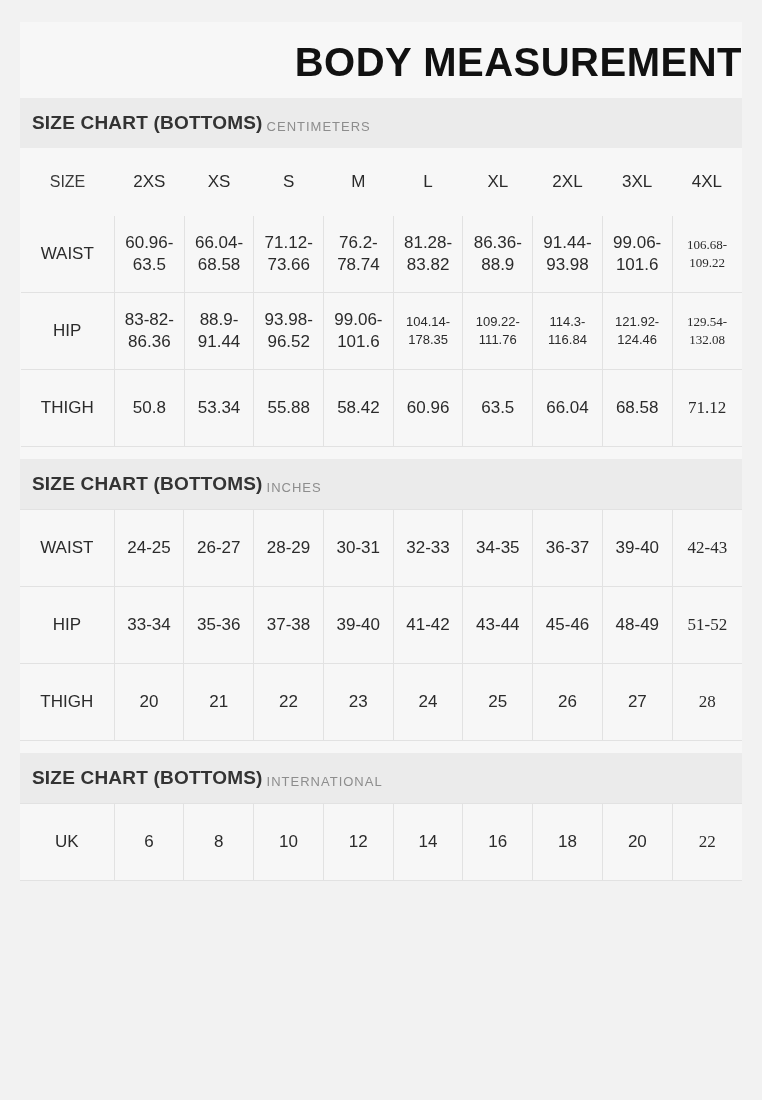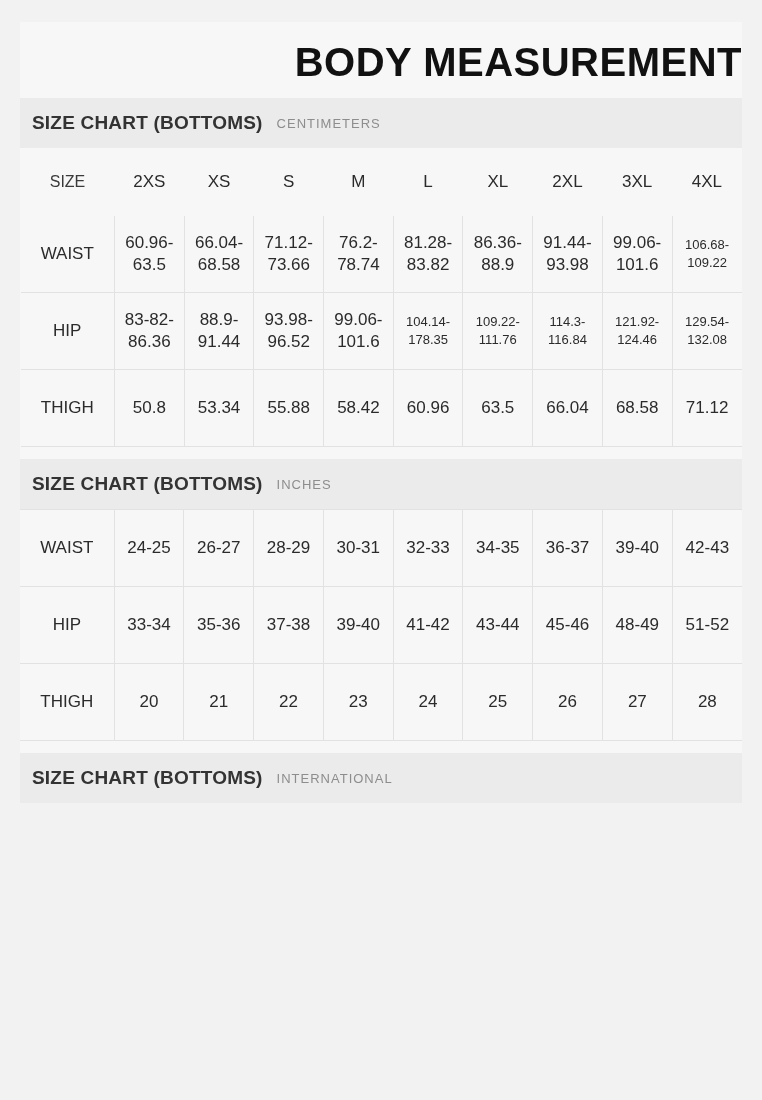--- a/index.html
+++ b/index.html
@@ -42,22 +42,22 @@
     font-weight: bold;
     letter-spacing: 0.5px;
     color: #111;
   }
 
   
   .section-head {
     background: #ebebeb;
     padding: 14px 12px 14px 12px;
     display: flex;
-    align-items: center;
-    gap: 14px;
+    align-items: flex-end;
+    gap: 4px;
   }
   .section-head .sh-title {
     font-size: 19px;
     font-weight: bold;
     color: #333;
     letter-spacing: 0.2px;
   }
   .section-head .sh-unit {
     font-size: 13px;
     font-weight: normal;
@@ -108,21 +108,21 @@
     font-size: 17px;
     line-height: 22px;
     background: #f7f7f7;
     word-break: break-word;
     padding: 2px 2px;
   }
   td.cell.small {
     font-size: 13px;
     line-height: 18px;
   }
-  td.last { border-right: none !important; }
+  td.last { border-right: none !important; font-family: Liberation Serif, serif; }
   tr.first-body td { border-top: 1px solid #e2e2e2; }
   tr.last-body td { border-bottom: 1px solid #e2e2e2; }
 
   
   col.c-label { width: 94px; }
   col.c-data  { width: 69.7px; }
 
   .table-wrap { background: #5eead4; }
   .spacer-sm { height: 12px; background:#f7f7f7; }
 </style>
@@ -284,18 +284,30 @@
             <col class="c-data">
             <col class="c-data">
             <col class="c-data">
             <col class="c-data">
             <col class="c-data">
             <col class="c-data">
             <col class="c-data">
             <col class="c-data">
         </colgroup>
         <tbody>
+          <tr class="last-body">
+            <td class="cell row-label">UK</td>
+            <td class="cell">6</td>
+            <td class="cell">8</td>
+            <td class="cell">10</td>
+            <td class="cell">12</td>
+            <td class="cell">14</td>
+            <td class="cell">16</td>
+            <td class="cell">18</td>
+            <td class="cell">20</td>
+            <td class="cell last">22</td>
+          </tr>
         </tbody>
       </table>
     </div>
 
   </div>
 </div>
 
 </body></html>

